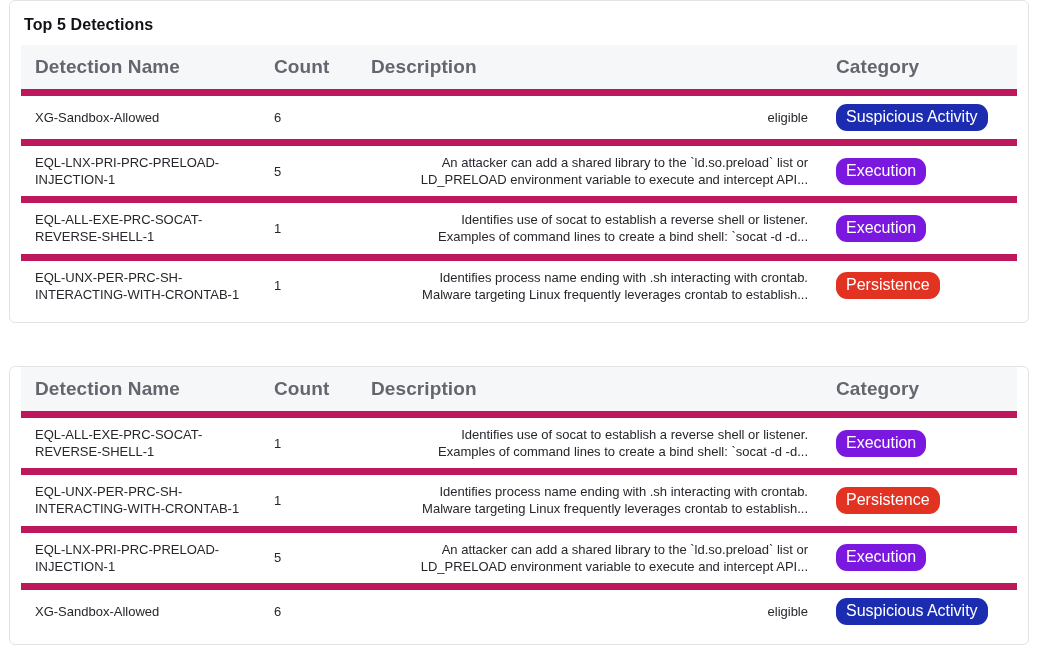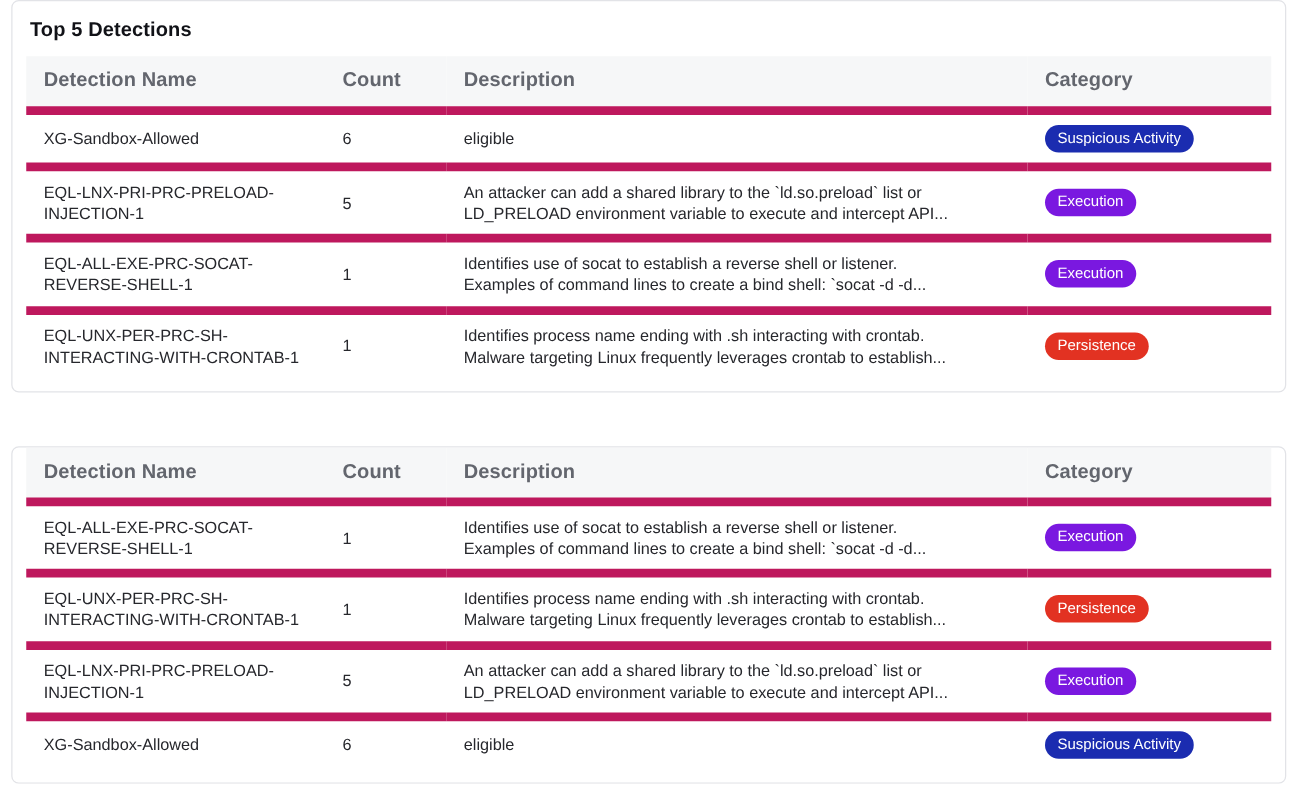--- a/index.html
+++ b/index.html
@@ -38,37 +38,37 @@
     font-size: 13px;
   }
   col.c-name { width: 239px; }
   col.c-count { width: 97px; }
   col.c-desc { width: 465px; }
   col.c-cat  { width: auto; }
   thead th {
     background: #f6f7f8;
     text-align: left;
     font-weight: 600;
-    font-size: 16px;
+    font-size: 19px;
     color: #63666e;
     padding: 11px 14px;
     letter-spacing: 0.1px;
   }
   tbody td {
     padding: 8px 14px;
     border-top: 7px solid #be185d;
     vertical-align: middle;
     line-height: 1.32;
     color: #26272c;
   }
-  td.desc { white-space: pre-line; }
+  td.desc { white-space: pre-line; text-align: right; }
   .badge {
     display: inline-block;
     color: #ffffff;
-    font-size: 12px;
+    font-size: 16px;
     line-height: 1.25;
     padding: 3px 10px 4px 10px;
     border-radius: 11px;
     white-space: nowrap;
   }
 </style>
 </head>
 <body>
 
 <div class="page">

